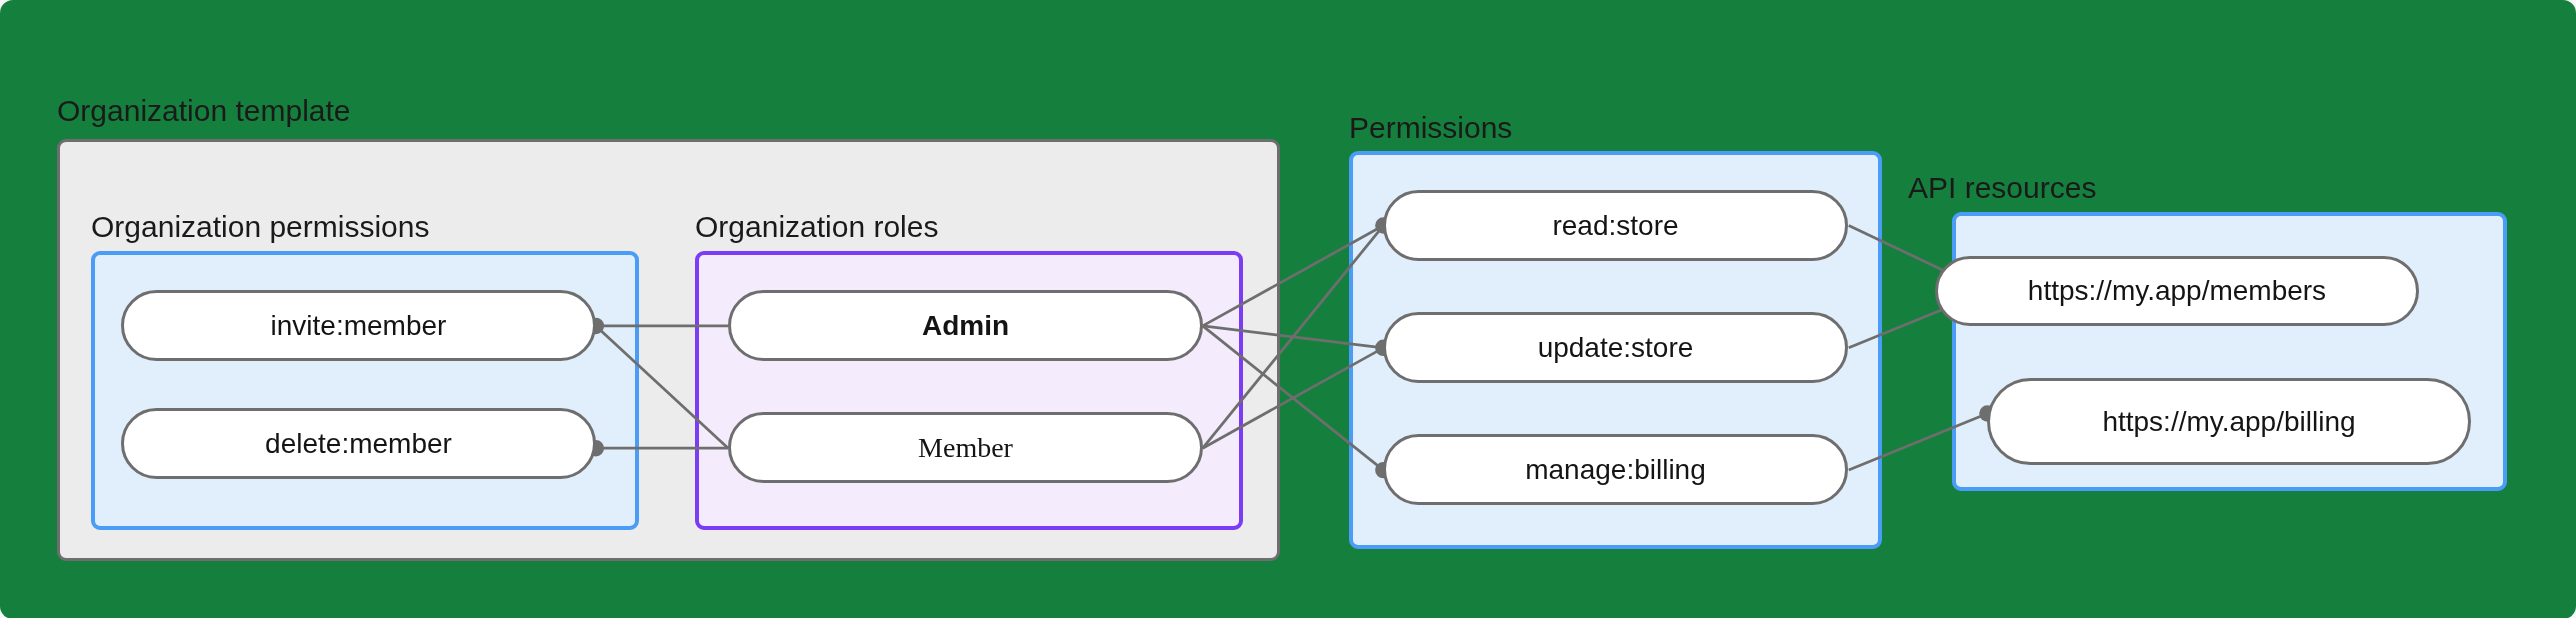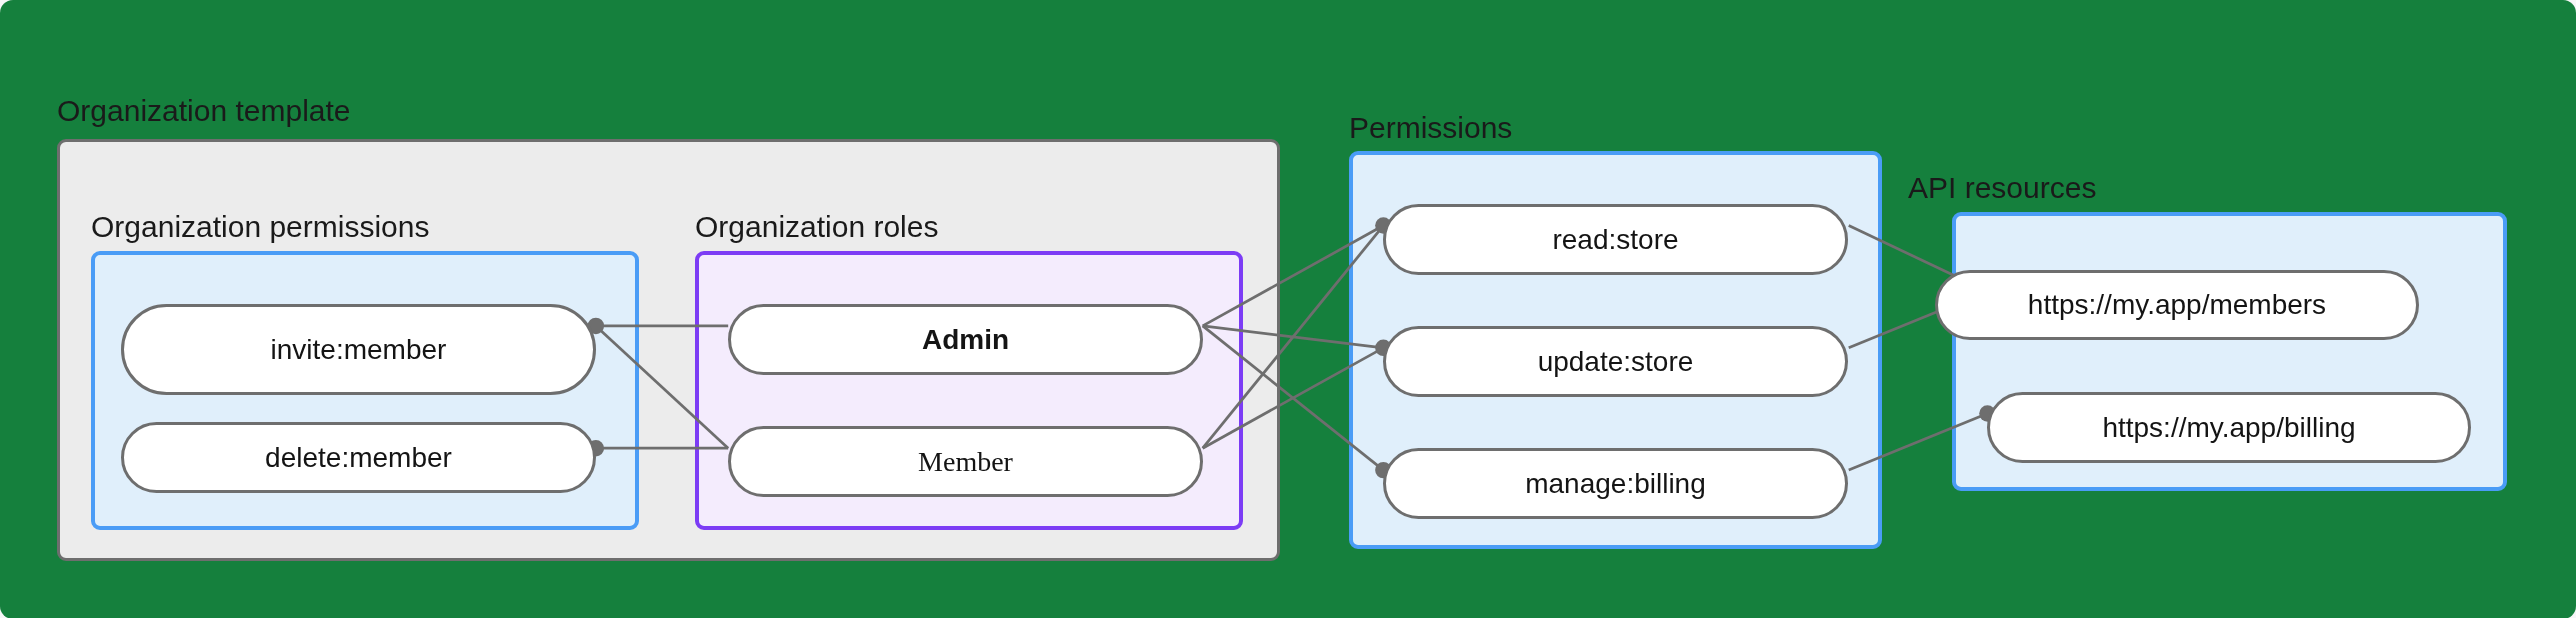--- a/index.html
+++ b/index.html
@@ -51,21 +51,20 @@
     background: #ffffff;
     border: 3.7px solid #6e6e6e;
     border-radius: 912px;
     display: flex;
     align-items: center;
     justify-content: center;
     font-size: 28px;
     color: #141414;
     white-space: nowrap;
     z-index: 3;
-    margin-top: 14px;
   }
 
   
   #edges {
     position: absolute;
     left: 0;
     top: 0;
     width: 2576px;
     height: 619px;
     z-index: 2;
@@ -113,25 +112,25 @@
       <circle class="edge-dot" cx="653" cy="357" r="9"></circle>
       <circle class="edge-dot" cx="653" cy="491" r="9"></circle>
       <circle class="edge-dot" cx="1516" cy="247" r="9"></circle>
       <circle class="edge-dot" cx="1516" cy="381" r="9"></circle>
       <circle class="edge-dot" cx="1516" cy="515" r="9"></circle>
       <circle class="edge-dot" cx="2178" cy="319" r="9"></circle>
       <circle class="edge-dot" cx="2178" cy="453" r="9"></circle>
     </svg>
 
   <div id="nodes-layer">
-      <div class="node" style="left: 121px; top: 290px; width: 475px; height: 91px;">invite:member</div>
+      <div class="node" style="left: 121px; top: 290px; width: 475px; height: 71px;">invite:member</div>
       <div class="node" style="left: 121px; top: 408px; width: 475px; height: 71px;">delete:member</div>
       <div class="node" style="left: 728px; top: 290px; width: 475px; height: 71px; font-weight: bold;">Admin</div>
       <div class="node" style="left: 728px; top: 412px; width: 475px; height: 71px; font-family: Liberation Serif, serif;">Member</div>
       <div class="node" style="left: 1383px; top: 190px; width: 465px; height: 71px;">read:store</div>
       <div class="node" style="left: 1383px; top: 312px; width: 465px; height: 71px;">update:store</div>
       <div class="node" style="left: 1383px; top: 434px; width: 465px; height: 71px;">manage:billing</div>
       <div class="node" style="left: 1935px; top: 256px; width: 484px; height: 70px;">https://my.app/members</div>
-      <div class="node" style="left: 1987px; top: 378px; width: 484px; height: 71px;">https://my.app/billing</div>
+      <div class="node" style="left: 1987px; top: 378px; width: 484px; height: 87px;">https://my.app/billing</div>
     </div>
 
 </div>
 
 
 </body></html>

